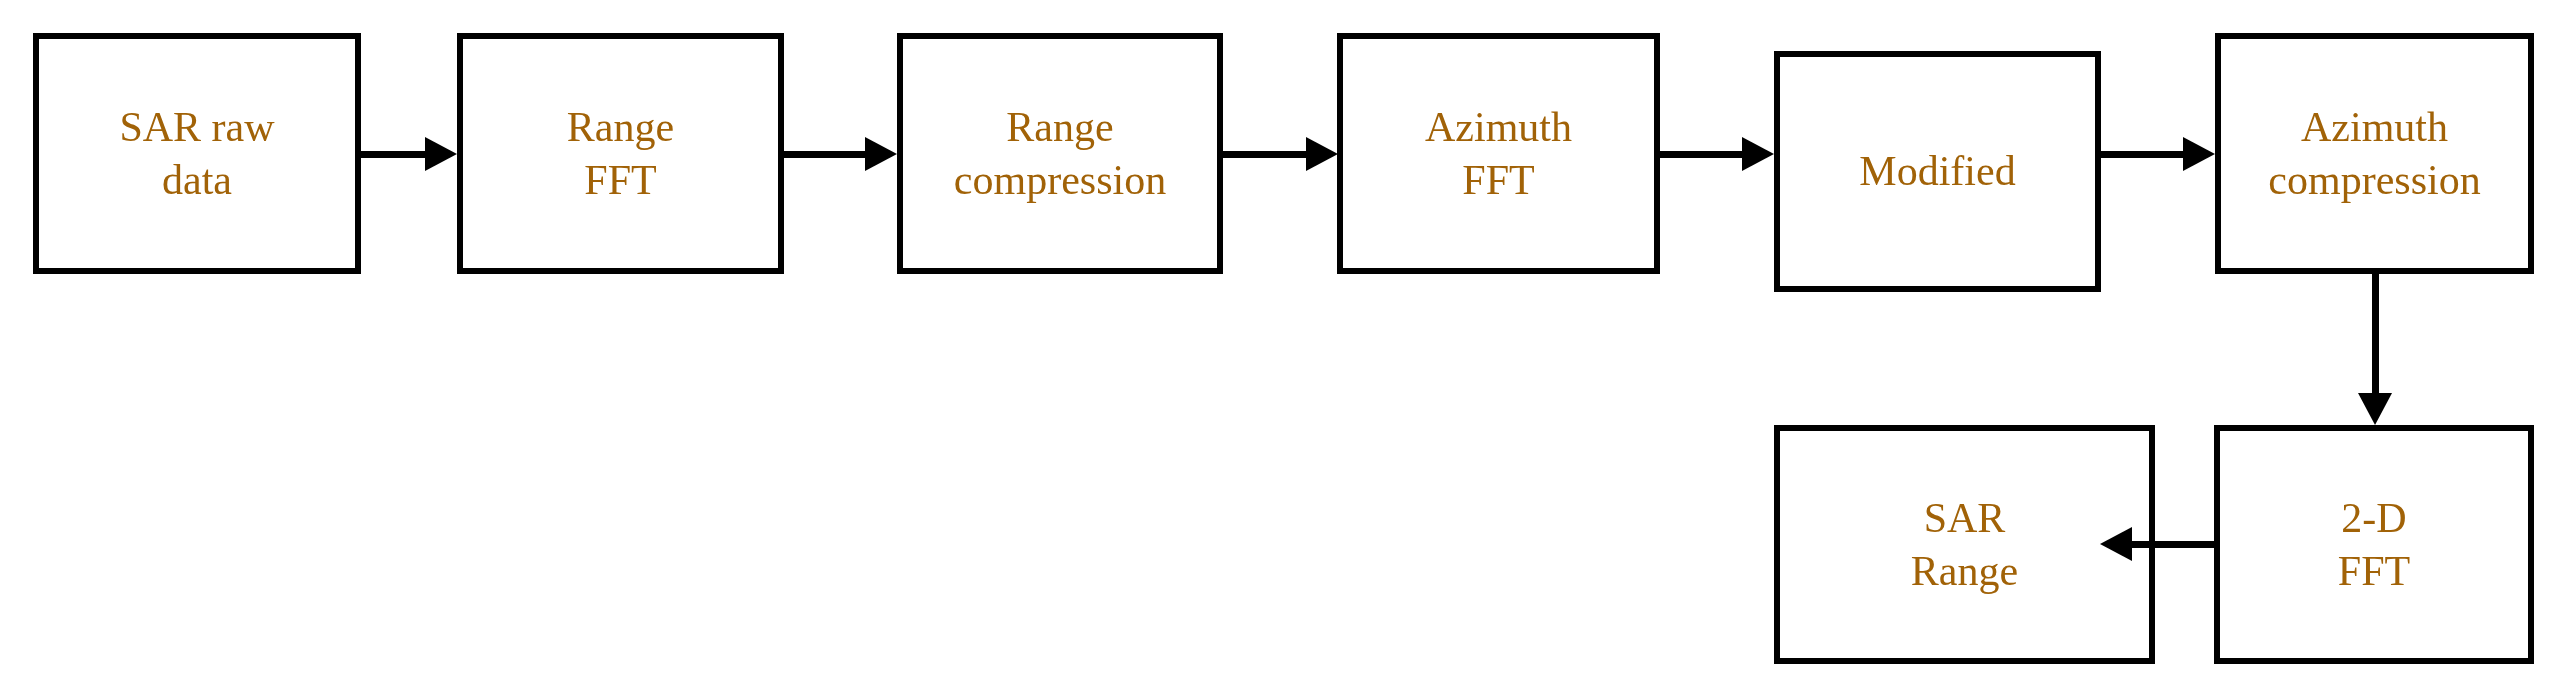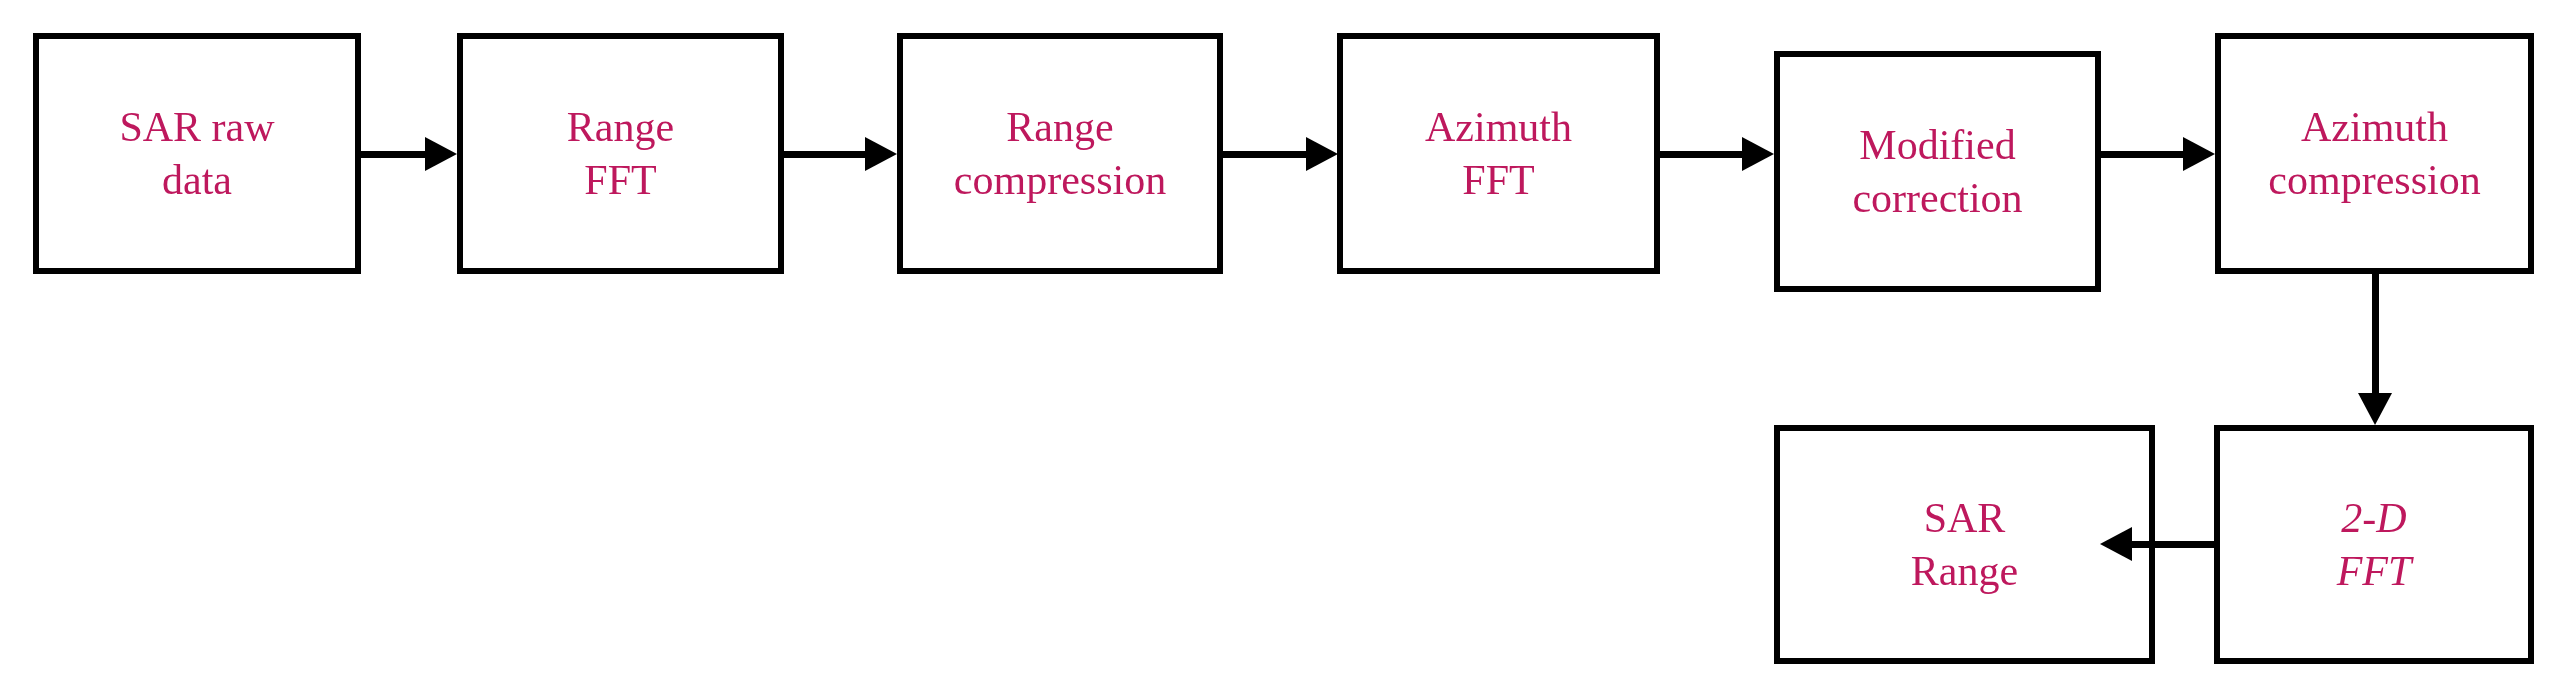--- a/index.html
+++ b/index.html
@@ -6,21 +6,21 @@
     margin: 0;
     padding: 0;
     background: #ffffff;
   }
   #canvas {
     position: relative;
     width: 2576px;
     height: 694px;
     background: #ffffff;
     font-family: "Liberation Serif", "DejaVu Serif", serif;
-    color: #be185d;
+    color: #a16207;
   }
   .node {
     position: absolute;
     box-sizing: border-box;
     border: 6.7px solid #000000;
     background: #ffffff;
     display: flex;
     flex-direction: column;
     align-items: center;
     justify-content: center;
@@ -97,34 +97,33 @@
     <div class="node-line">compression</div>
   </div>
 
   <div class="node" style="left:1337px; top:33px; width:323px; height:241px;">
     <div class="node-line">Azimuth</div>
     <div class="node-line">FFT</div>
   </div>
 
   <div class="node" style="left:1774px; top:33px; width:327px; height:241px;margin-top:18px;">
     <div class="node-line">Modified</div>
-    <div class="node-line">correction</div>
   </div>
 
   <div class="node" style="left:2215px; top:33px; width:319px; height:241px;">
     <div class="node-line">Azimuth</div>
     <div class="node-line">compression</div>
   </div>
 
   <div class="node" style="left:1774px; top:425px; width:381px; height:239px;">
     <div class="node-line">SAR</div>
     <div class="node-line">Range</div>
   </div>
 
-  <div class="node" style="left:2214px; top:425px; width:320px; height:239px;font-style:italic;">
+  <div class="node" style="left:2214px; top:425px; width:320px; height:239px;">
     <div class="node-line">2-D</div>
     <div class="node-line">FFT</div>
   </div>
 
   <div class="arrow arrow-right" style="left:361px; top:137px; width:96px; height:35px;">
     <div class="shaft" style="width:68px;"></div>
     <div class="head"></div>
   </div>
 
   <div class="arrow arrow-right" style="left:784px; top:137px; width:113px; height:35px;">

